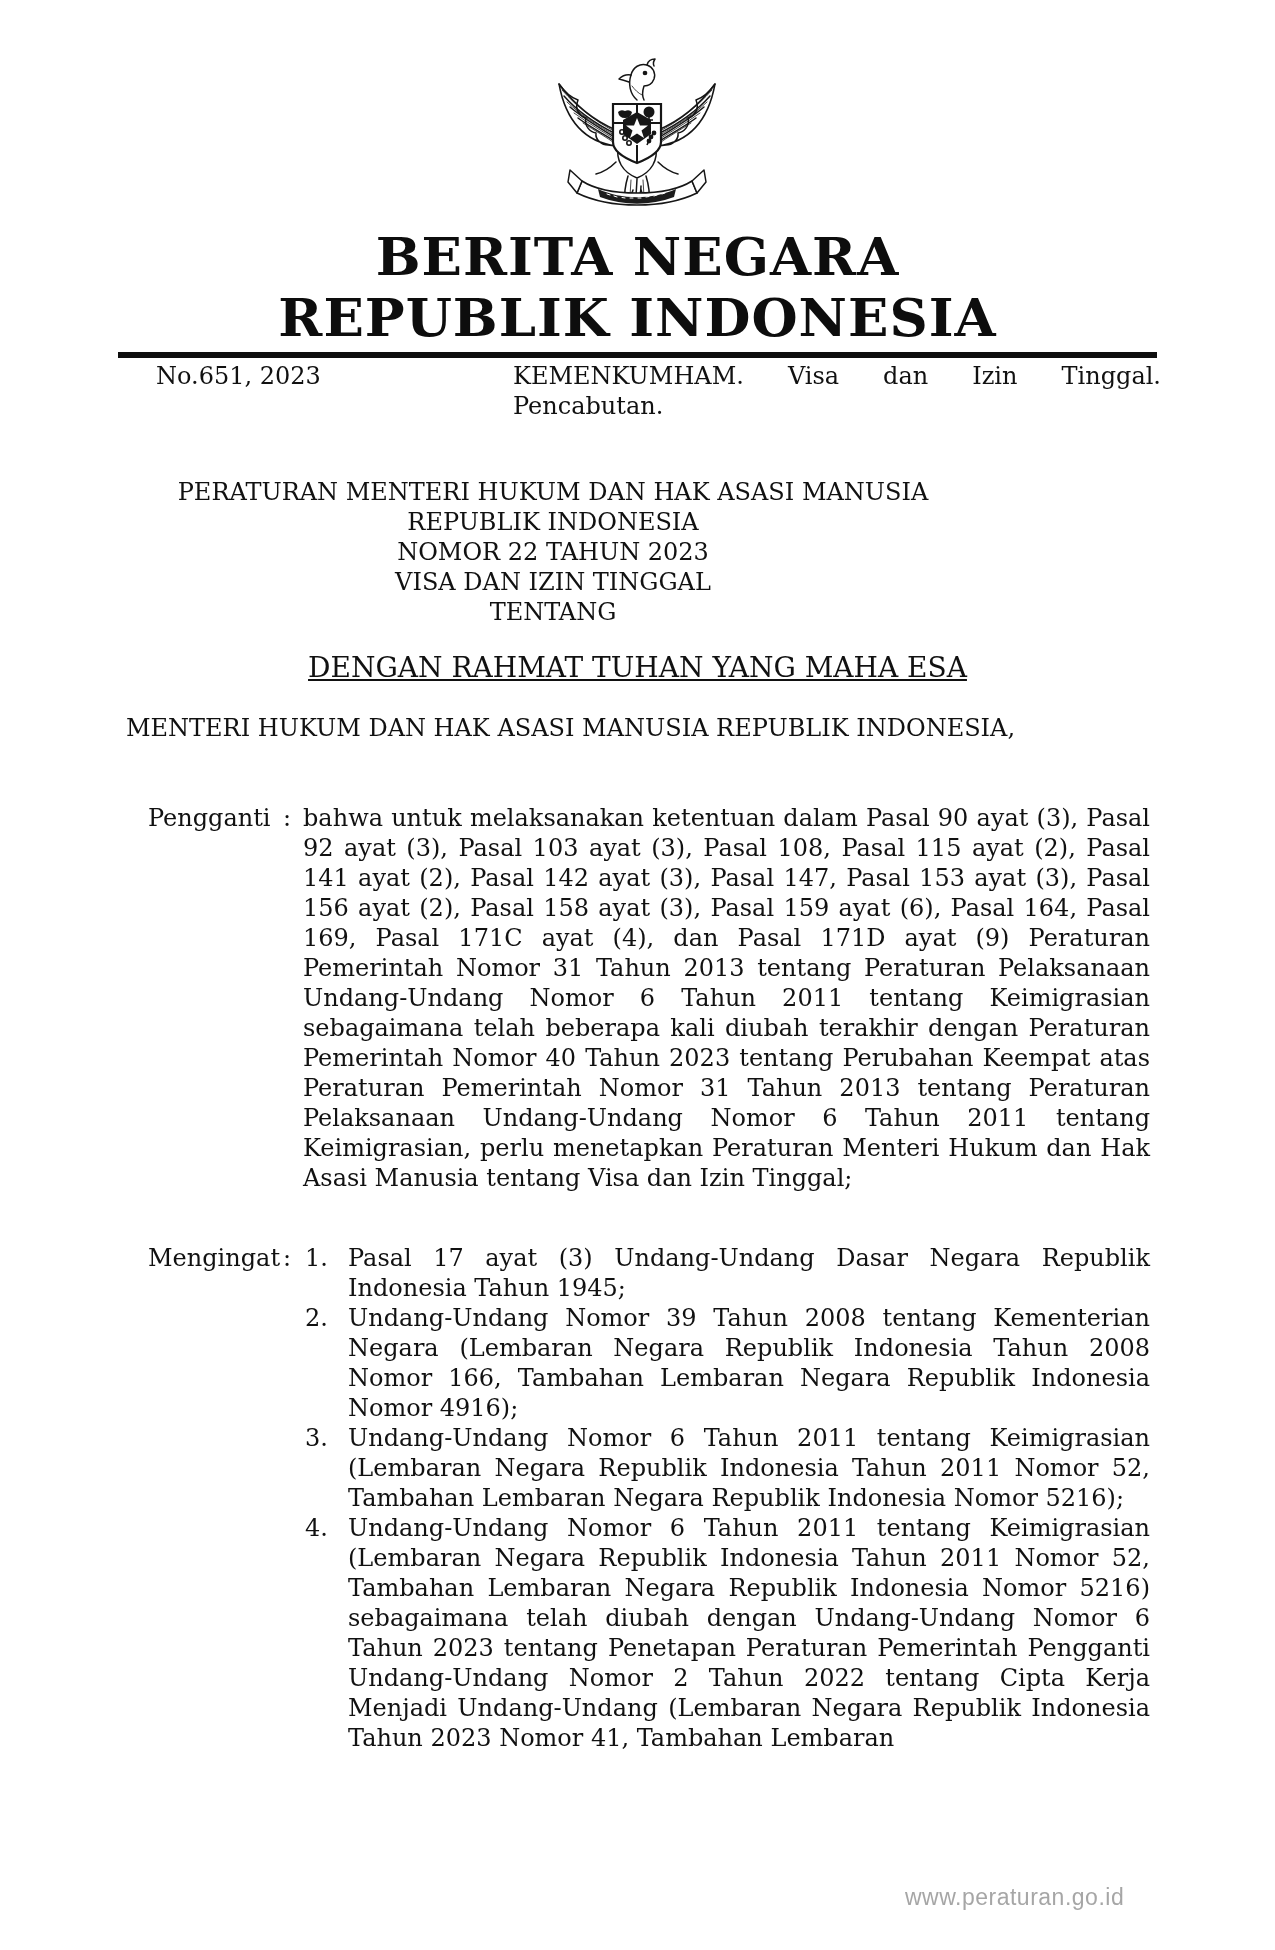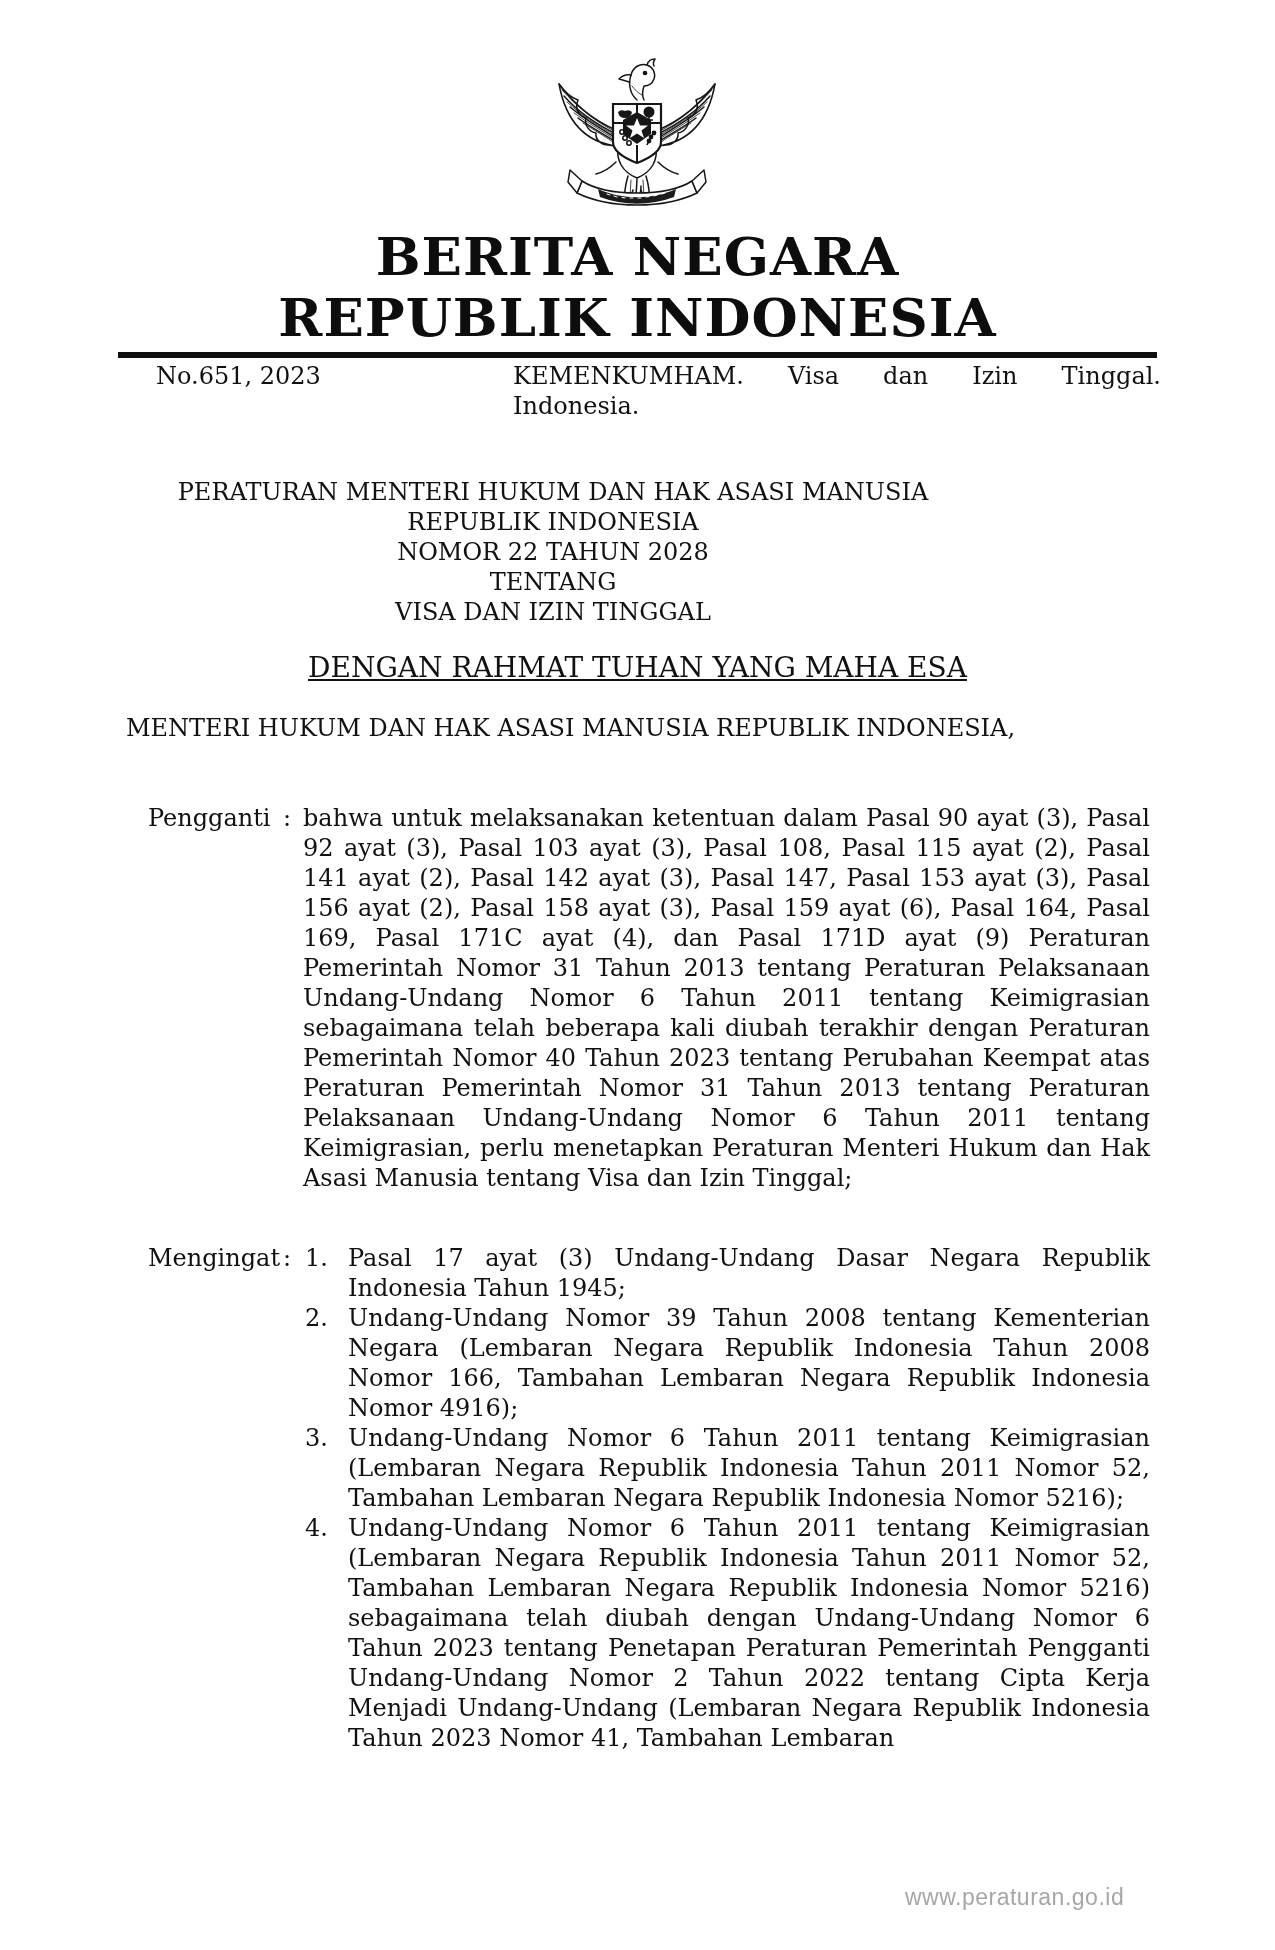--- a/index.html
+++ b/index.html
@@ -139,30 +139,30 @@
     <span>BERITA NEGARA</span>
     <span>REPUBLIK INDONESIA</span>
   </div>
 
   <div class="gazette-rule"></div>
 
   <div class="mast-row">
     <div class="edition-number">No.651, 2023</div>
     <div class="subject-col">
       <div class="subject-line1">KEMENKUMHAM. Visa dan Izin Tinggal.</div>
-      <div class="subject-line2">Indonesia.</div>
+      <div class="subject-line2">Pencabutan.</div>
     </div>
   </div>
 
   <div class="doc-title">
     <span>PERATURAN MENTERI HUKUM DAN HAK ASASI MANUSIA</span>
     <span>REPUBLIK INDONESIA</span>
-    <span>NOMOR 22 TAHUN 2028</span>
+    <span>NOMOR 22 TAHUN 2023</span>
+    <span>VISA DAN IZIN TINGGAL</span>
     <span>TENTANG</span>
-    <span>VISA DAN IZIN TINGGAL</span>
   </div>
 
   <div class="invocation">DENGAN RAHMAT TUHAN YANG MAHA ESA</div>
   <div class="authority">MENTERI HUKUM DAN HAK ASASI MANUSIA REPUBLIK INDONESIA,</div>
 
   <div class="clause" style="top:803px;">
     <div class="clause-label">Pengganti</div>
     <div class="clause-colon">:</div>
     <div class="clause-body">bahwa untuk melaksanakan ketentuan dalam Pasal 90 ayat (3), Pasal 92 ayat (3), Pasal 103 ayat (3), Pasal 108, Pasal 115 ayat (2), Pasal 141 ayat (2), Pasal 142 ayat (3), Pasal 147, Pasal 153 ayat (3), Pasal 156 ayat (2), Pasal 158 ayat (3), Pasal 159 ayat (6), Pasal 164, Pasal 169, Pasal 171C ayat (4), dan Pasal 171D ayat (9) Peraturan Pemerintah Nomor 31 Tahun 2013 tentang Peraturan Pelaksanaan Undang-Undang Nomor 6 Tahun 2011 tentang Keimigrasian sebagaimana telah beberapa kali diubah terakhir dengan Peraturan Pemerintah Nomor 40 Tahun 2023 tentang Perubahan Keempat atas Peraturan Pemerintah Nomor 31 Tahun 2013 tentang Peraturan Pelaksanaan Undang-Undang Nomor 6 Tahun 2011 tentang Keimigrasian, perlu menetapkan Peraturan Menteri Hukum dan Hak Asasi Manusia tentang Visa dan Izin Tinggal;</div>
   </div>

